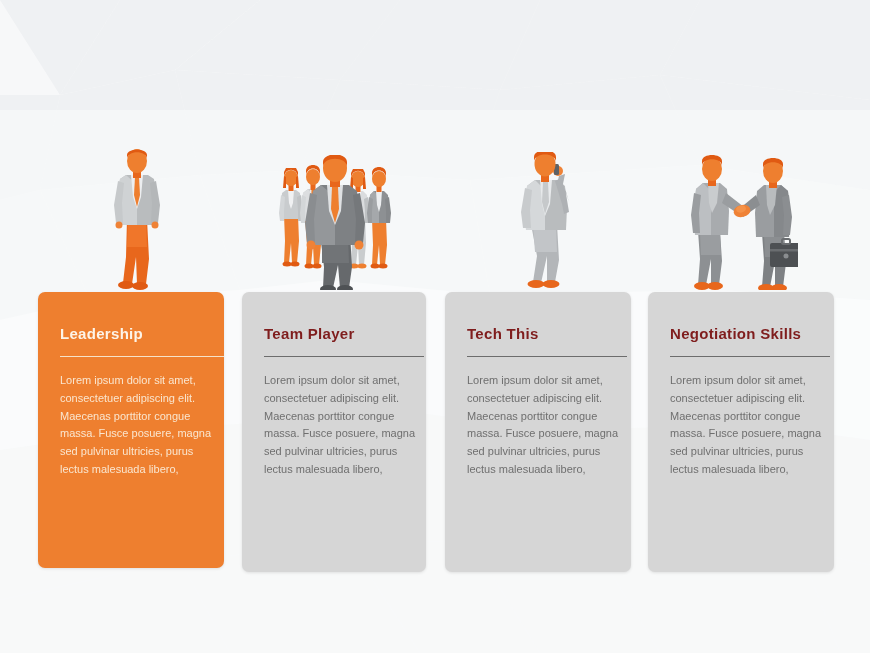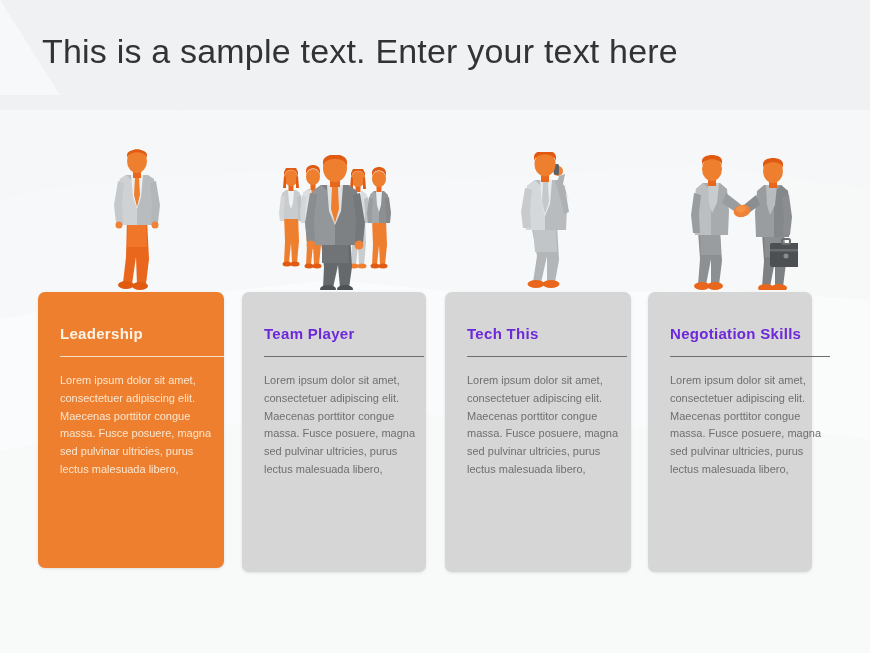--- a/index.html
+++ b/index.html
@@ -71,21 +71,21 @@
   }
   .card-title{
     position:absolute;
     left:22px;top:33px;
     font-size:15px;
     font-weight:bold;
     letter-spacing:.3px;
     white-space:nowrap;
   }
   .orange .card-title{color:#fdf4e8;}
-  .grey   .card-title{color:#6d28d9;}
+  .grey   .card-title{color:#7f1d1d;}
 
   .divider{
     position:absolute;
     left:22px;top:64px;
     height:1px;
   }
   .orange .divider{background:#f6e2c9;}
   .grey   .divider{background:#6d6d6d;}
 
   .card-body{
@@ -147,21 +147,20 @@
         <polygon points="180,560 350,545 420,653 230,653"></polygon>
         <polygon points="350,545 470,540 540,653 420,653"></polygon>
         <polygon points="470,540 600,555 660,653 540,653"></polygon>
         <polygon points="600,555 800,550 840,653 660,653"></polygon>
         <polygon points="800,550 870,565 870,653 840,653"></polygon>
       </g>
       <rect x="0" y="110" width="870" height="543" fill="#fafbfc" opacity="0.55"></rect>
     </svg>
   </div>
 
-  <div class="slide-title">This is a sample text. Enter your text here</div>
 
   <div class="art-row">
 
     <div class="art" style="left:102px;">
       <svg width="70" height="143" viewBox="0 0 70 143" xmlns="http://www.w3.org/2000/svg">
 
         <path d="M25 72 L45 72 L47 112 L44 137 L35 137 L34 110 L30 137 L21 136 L24 110 Z" fill="#e8671c"></path>
         <path d="M26 74 L44 74 L45 100 L25 100 Z" fill="#f0762a"></path>
 
         <ellipse cx="38" cy="139" rx="8" ry="4" fill="#e05a12"></ellipse>
@@ -368,20 +367,20 @@
       <div class="divider" style="width:160px;"></div>
       <div class="card-body" style="width:162px;">Lorem ipsum dolor sit amet, consectetuer adipiscing elit. Maecenas porttitor congue massa. Fusce posuere, magna sed pulvinar ultricies, purus lectus malesuada libero,</div>
     </div>
 
     <div class="card grey" style="left:445px;width:186px;">
       <div class="card-title">Tech This</div>
       <div class="divider" style="width:160px;"></div>
       <div class="card-body" style="width:162px;">Lorem ipsum dolor sit amet, consectetuer adipiscing elit. Maecenas porttitor congue massa. Fusce posuere, magna sed pulvinar ultricies, purus lectus malesuada libero,</div>
     </div>
 
-    <div class="card grey" style="left:648px;width:164px;">
+    <div class="card grey" style="left:648px;width:186px;">
       <div class="card-title">Negotiation  Skills</div>
       <div class="divider" style="width:160px;"></div>
       <div class="card-body" style="width:162px;">Lorem ipsum dolor sit amet, consectetuer adipiscing elit. Maecenas porttitor congue massa. Fusce posuere, magna sed pulvinar ultricies, purus lectus malesuada libero,</div>
     </div>
   </div>
 
 </div>
 
 </body></html>

